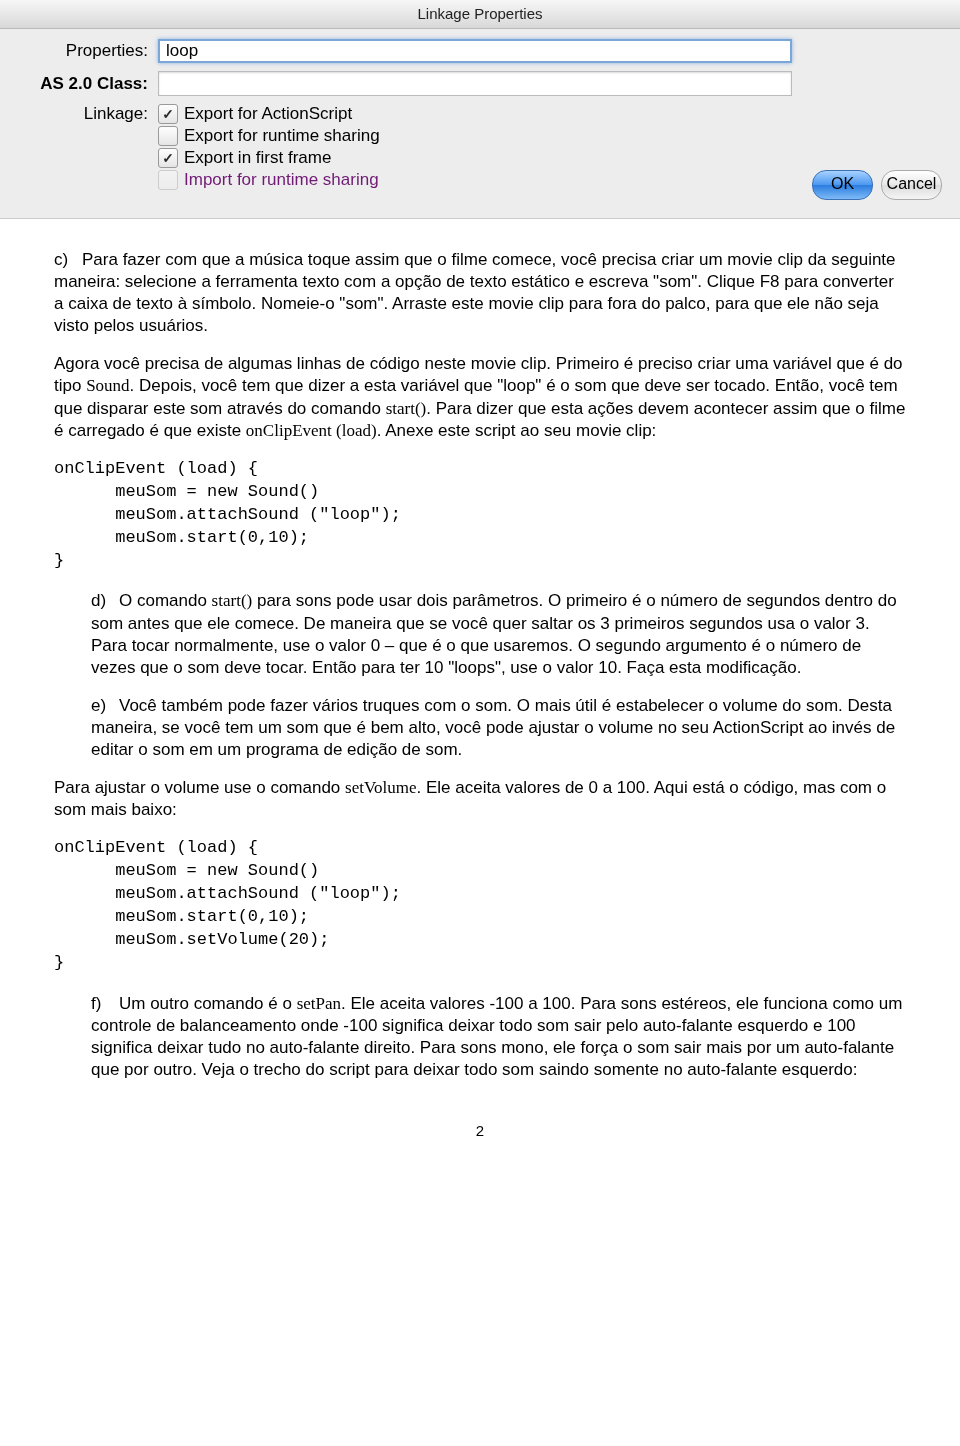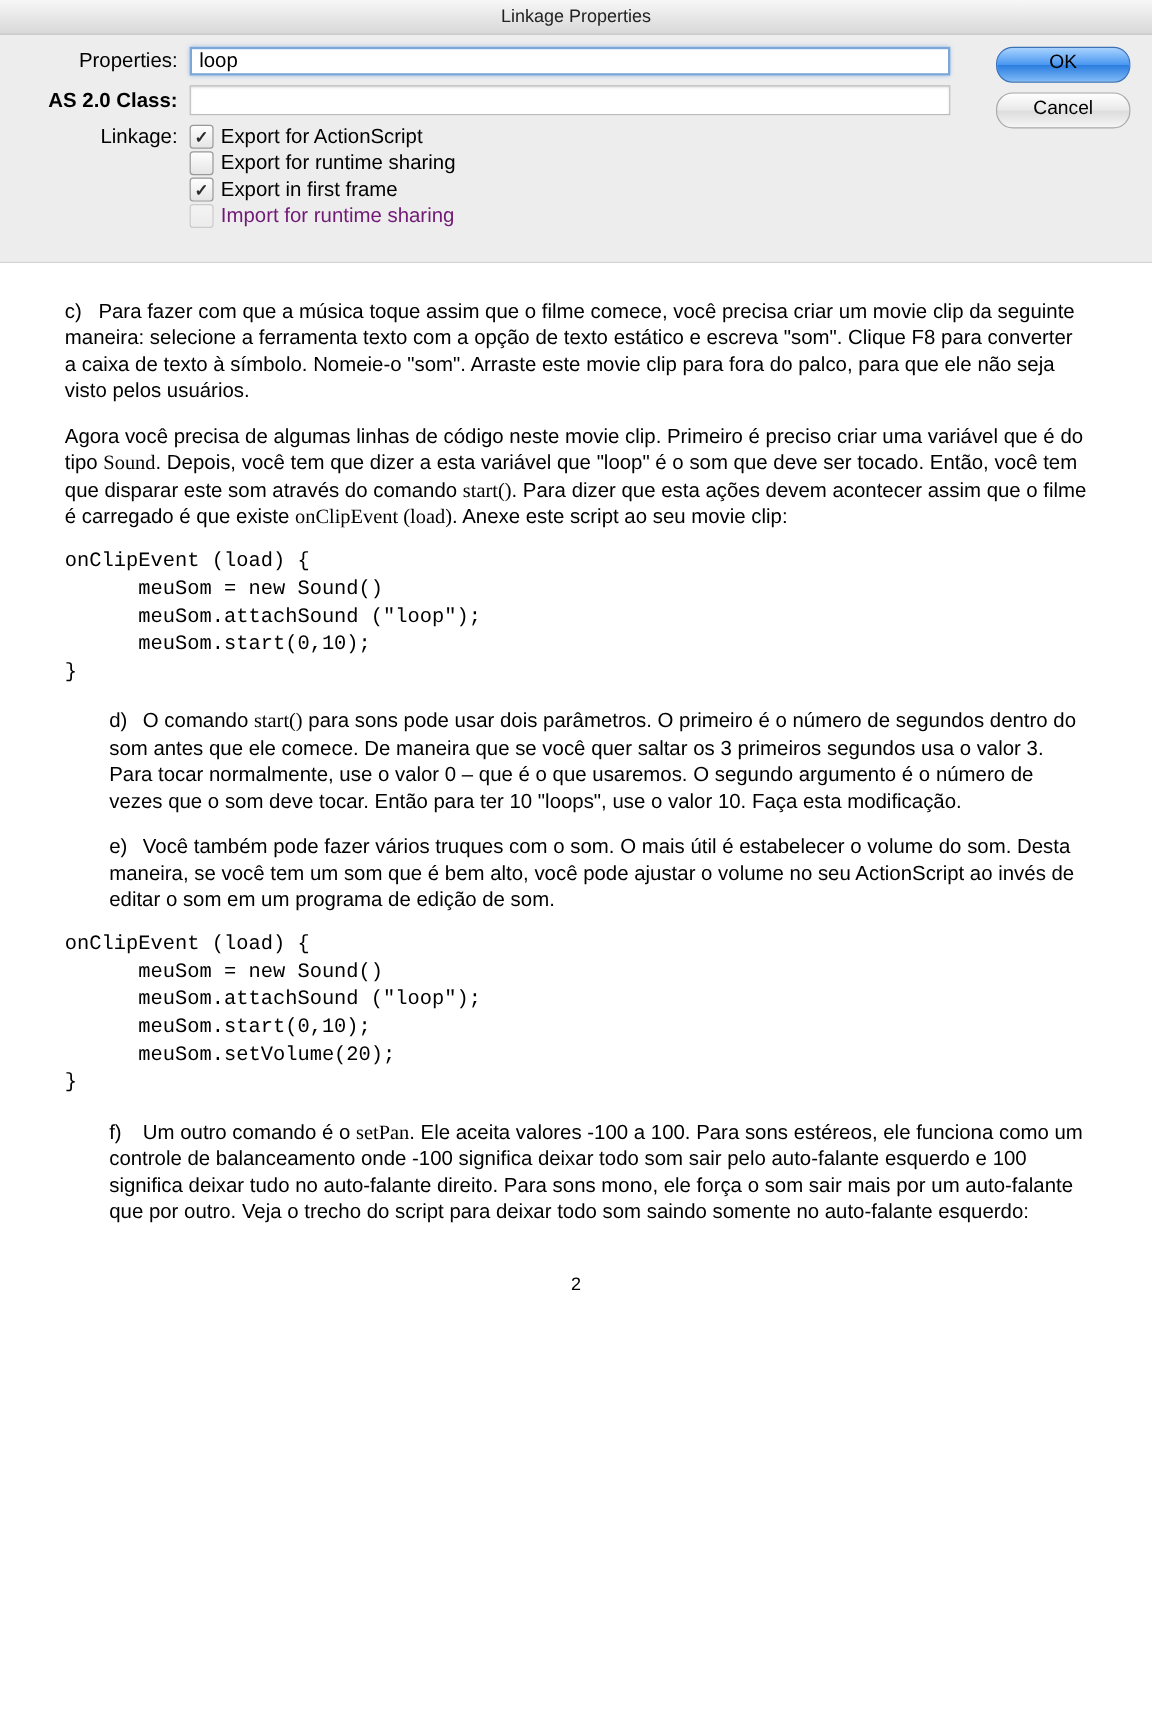--- a/index.html
+++ b/index.html
@@ -12,21 +12,21 @@
   .row{display:flex;align-items:center;margin-bottom:8px}
   .row-label{width:130px;text-align:right;font-size:17px;padding-right:10px}
   .txtfield{flex:1;border:2px solid #7aa7d8;border-radius:0;background:#fff;padding:0 6px;font-size:17px;outline:none;
     box-shadow:0 0 4px rgba(100,150,220,0.7)}
   .txtfield.empty{border:1px solid #bbb;box-shadow:inset 0 1px 2px rgba(0,0,0,.15);background:#fff;height:23px}
   .chk-line{display:flex;align-items:center;margin-bottom:2px;font-size:17px}
   .chk-line.disabled{color:#701a75}
   .chk{width:18px;height:18px;border:1px solid #999;border-radius:3px;margin-right:6px;background:linear-gradient(#fefefe,#e5e5e5);display:flex;align-items:center;justify-content:center;font-size:14px;color:#2b2b2b}
   .chk.disabled{border-color:#ccc;background:linear-gradient(#f3f3f3,#ececec)}
   .chk .mark{font-weight:bold;line-height:1}
-  .dlg-right{width:130px;display:flex;flex-direction:column;align-items:flex-end;padding-left:20px;gap:8px}
+  .dlg-right{width:130px;display:flex;flex-direction:row;align-items:flex-end;padding-left:20px;gap:8px}
   .aqua-btn{width:110px;height:28px;border-radius:14px;text-align:center;line-height:26px;font-size:16px;border:1px solid #888;color:#000}
   .aqua-btn.primary{background:linear-gradient(#a8d2ff,#4a97f0 50%,#2a7de0 51%,#7fbaf6);border-color:#3b72b7;color:#000}
   .aqua-btn.secondary{background:linear-gradient(#fff,#e8e8e8 50%,#dcdcdc 51%,#f5f5f5);border-color:#aaa}
   
   .content{padding:30px 54px 40px 54px;font-size:17px;line-height:1.3}
   .content p{margin:0 0 16px}
   .content .item{margin:0 0 16px}
   .content .item-indent{margin-left:37px}
   .letter{display:inline-block;width:28px}
   code, .mono{font-family:Liberation Serif, serif}
@@ -103,20 +103,23 @@
 }</pre>
 
     <div class="item item-indent">
       <span class="letter">d)</span>O comando <span class="mono">start()</span> para sons pode usar dois parâmetros. O primeiro é o número de segundos dentro do som antes que ele comece. De maneira que se você quer saltar os 3 primeiros segundos usa o valor 3. Para tocar normalmente, use o valor 0 – que é o que usaremos. O segundo argumento é o número de vezes que o som deve tocar. Então para ter 10 "loops", use o valor 10. Faça esta modificação.
     </div>
 
     <div class="item item-indent">
       <span class="letter">e)</span><span>Você também pode fazer vários truques com o som. O mais útil é estabelecer o volume do som. Desta maneira, se você tem um som que é bem alto, você pode ajustar o volume no seu ActionScript ao invés de editar o som em um programa de edição de som.</span>
     </div>
 
+    <p>
+      <span>Para ajustar o volume use o comando </span><span class="mono">setVolume</span><span>. Ele aceita valores de 0 a 100. Aqui está o código, mas com o som mais baixo:</span>
+    </p>
 
     <pre class="codeblk">onClipEvent (load) {
       meuSom = new Sound()
       meuSom.attachSound ("loop");
       meuSom.start(0,10);
       meuSom.setVolume(20);
 }</pre>
 
     <div class="item item-indent">
       <span class="letter">f)</span><span>Um outro comando é o </span><span class="mono">setPan</span><span>. Ele aceita valores -100 a 100. Para sons estéreos, ele funciona como um controle de balanceamento onde -100 significa deixar todo som sair pelo auto-falante esquerdo e 100 significa deixar tudo no auto-falante direito. Para sons mono, ele força o som sair mais por um auto-falante que por outro. Veja o trecho do script para deixar todo som saindo somente no auto-falante esquerdo:</span>

